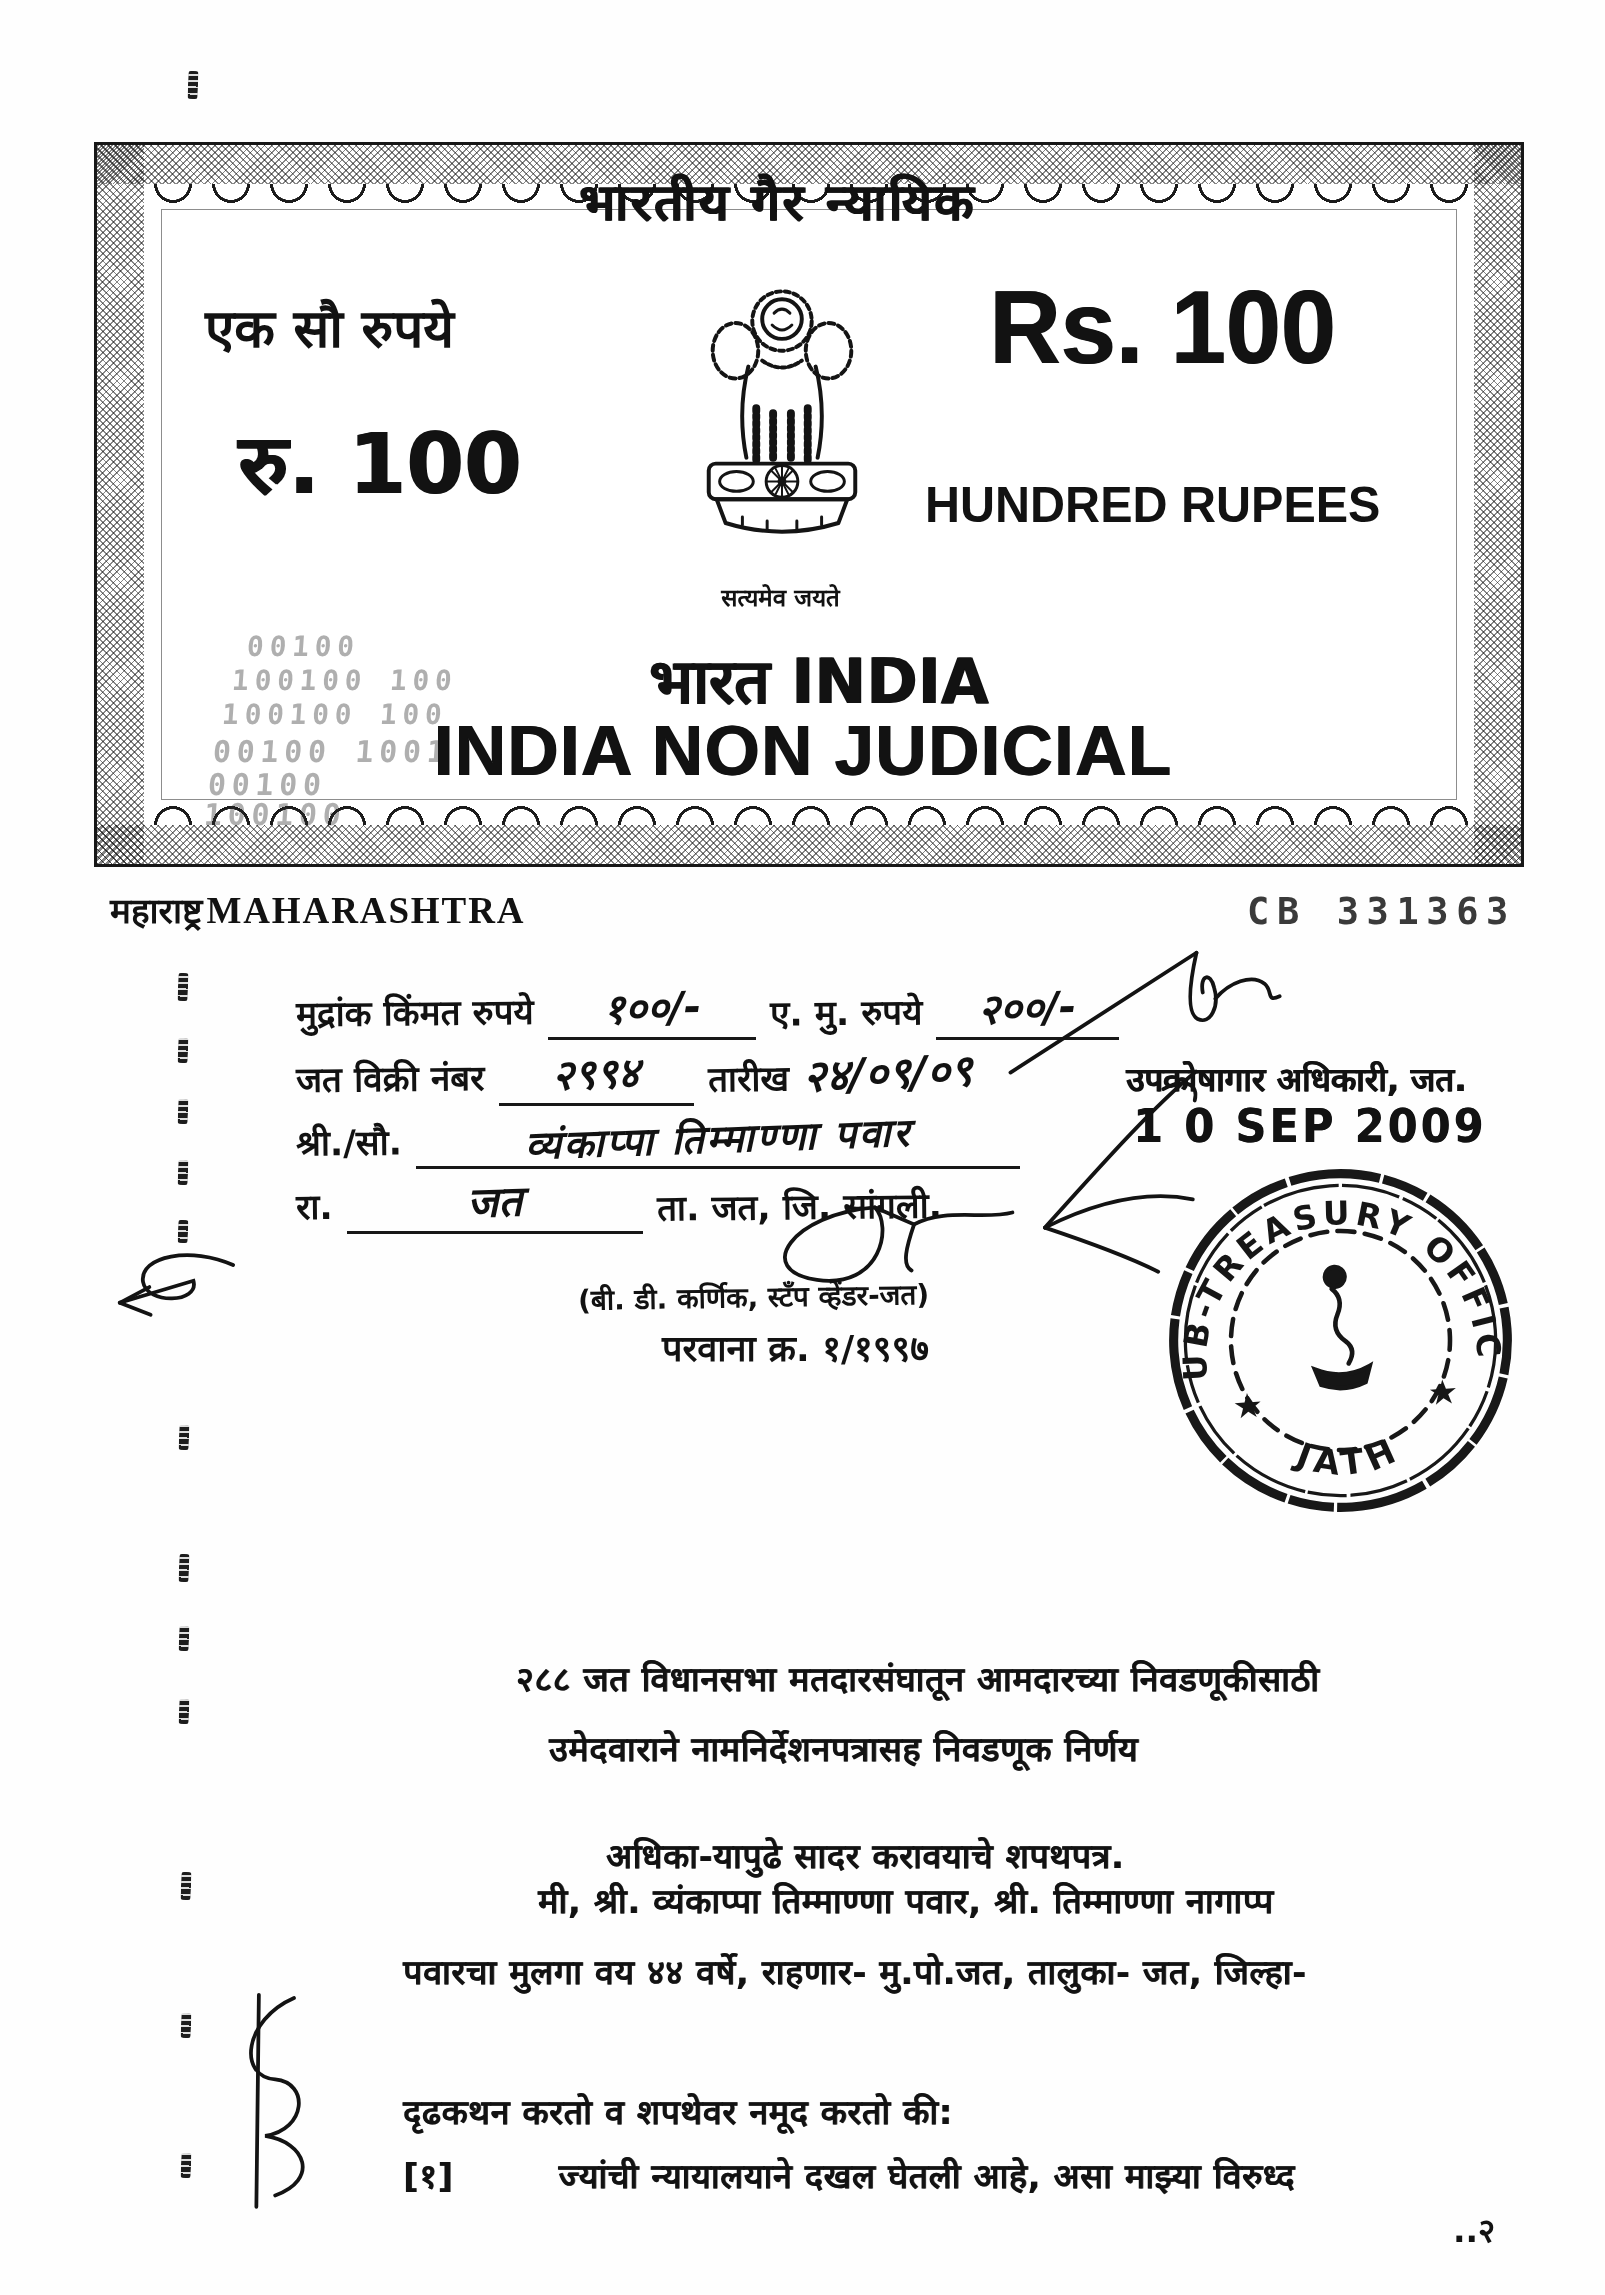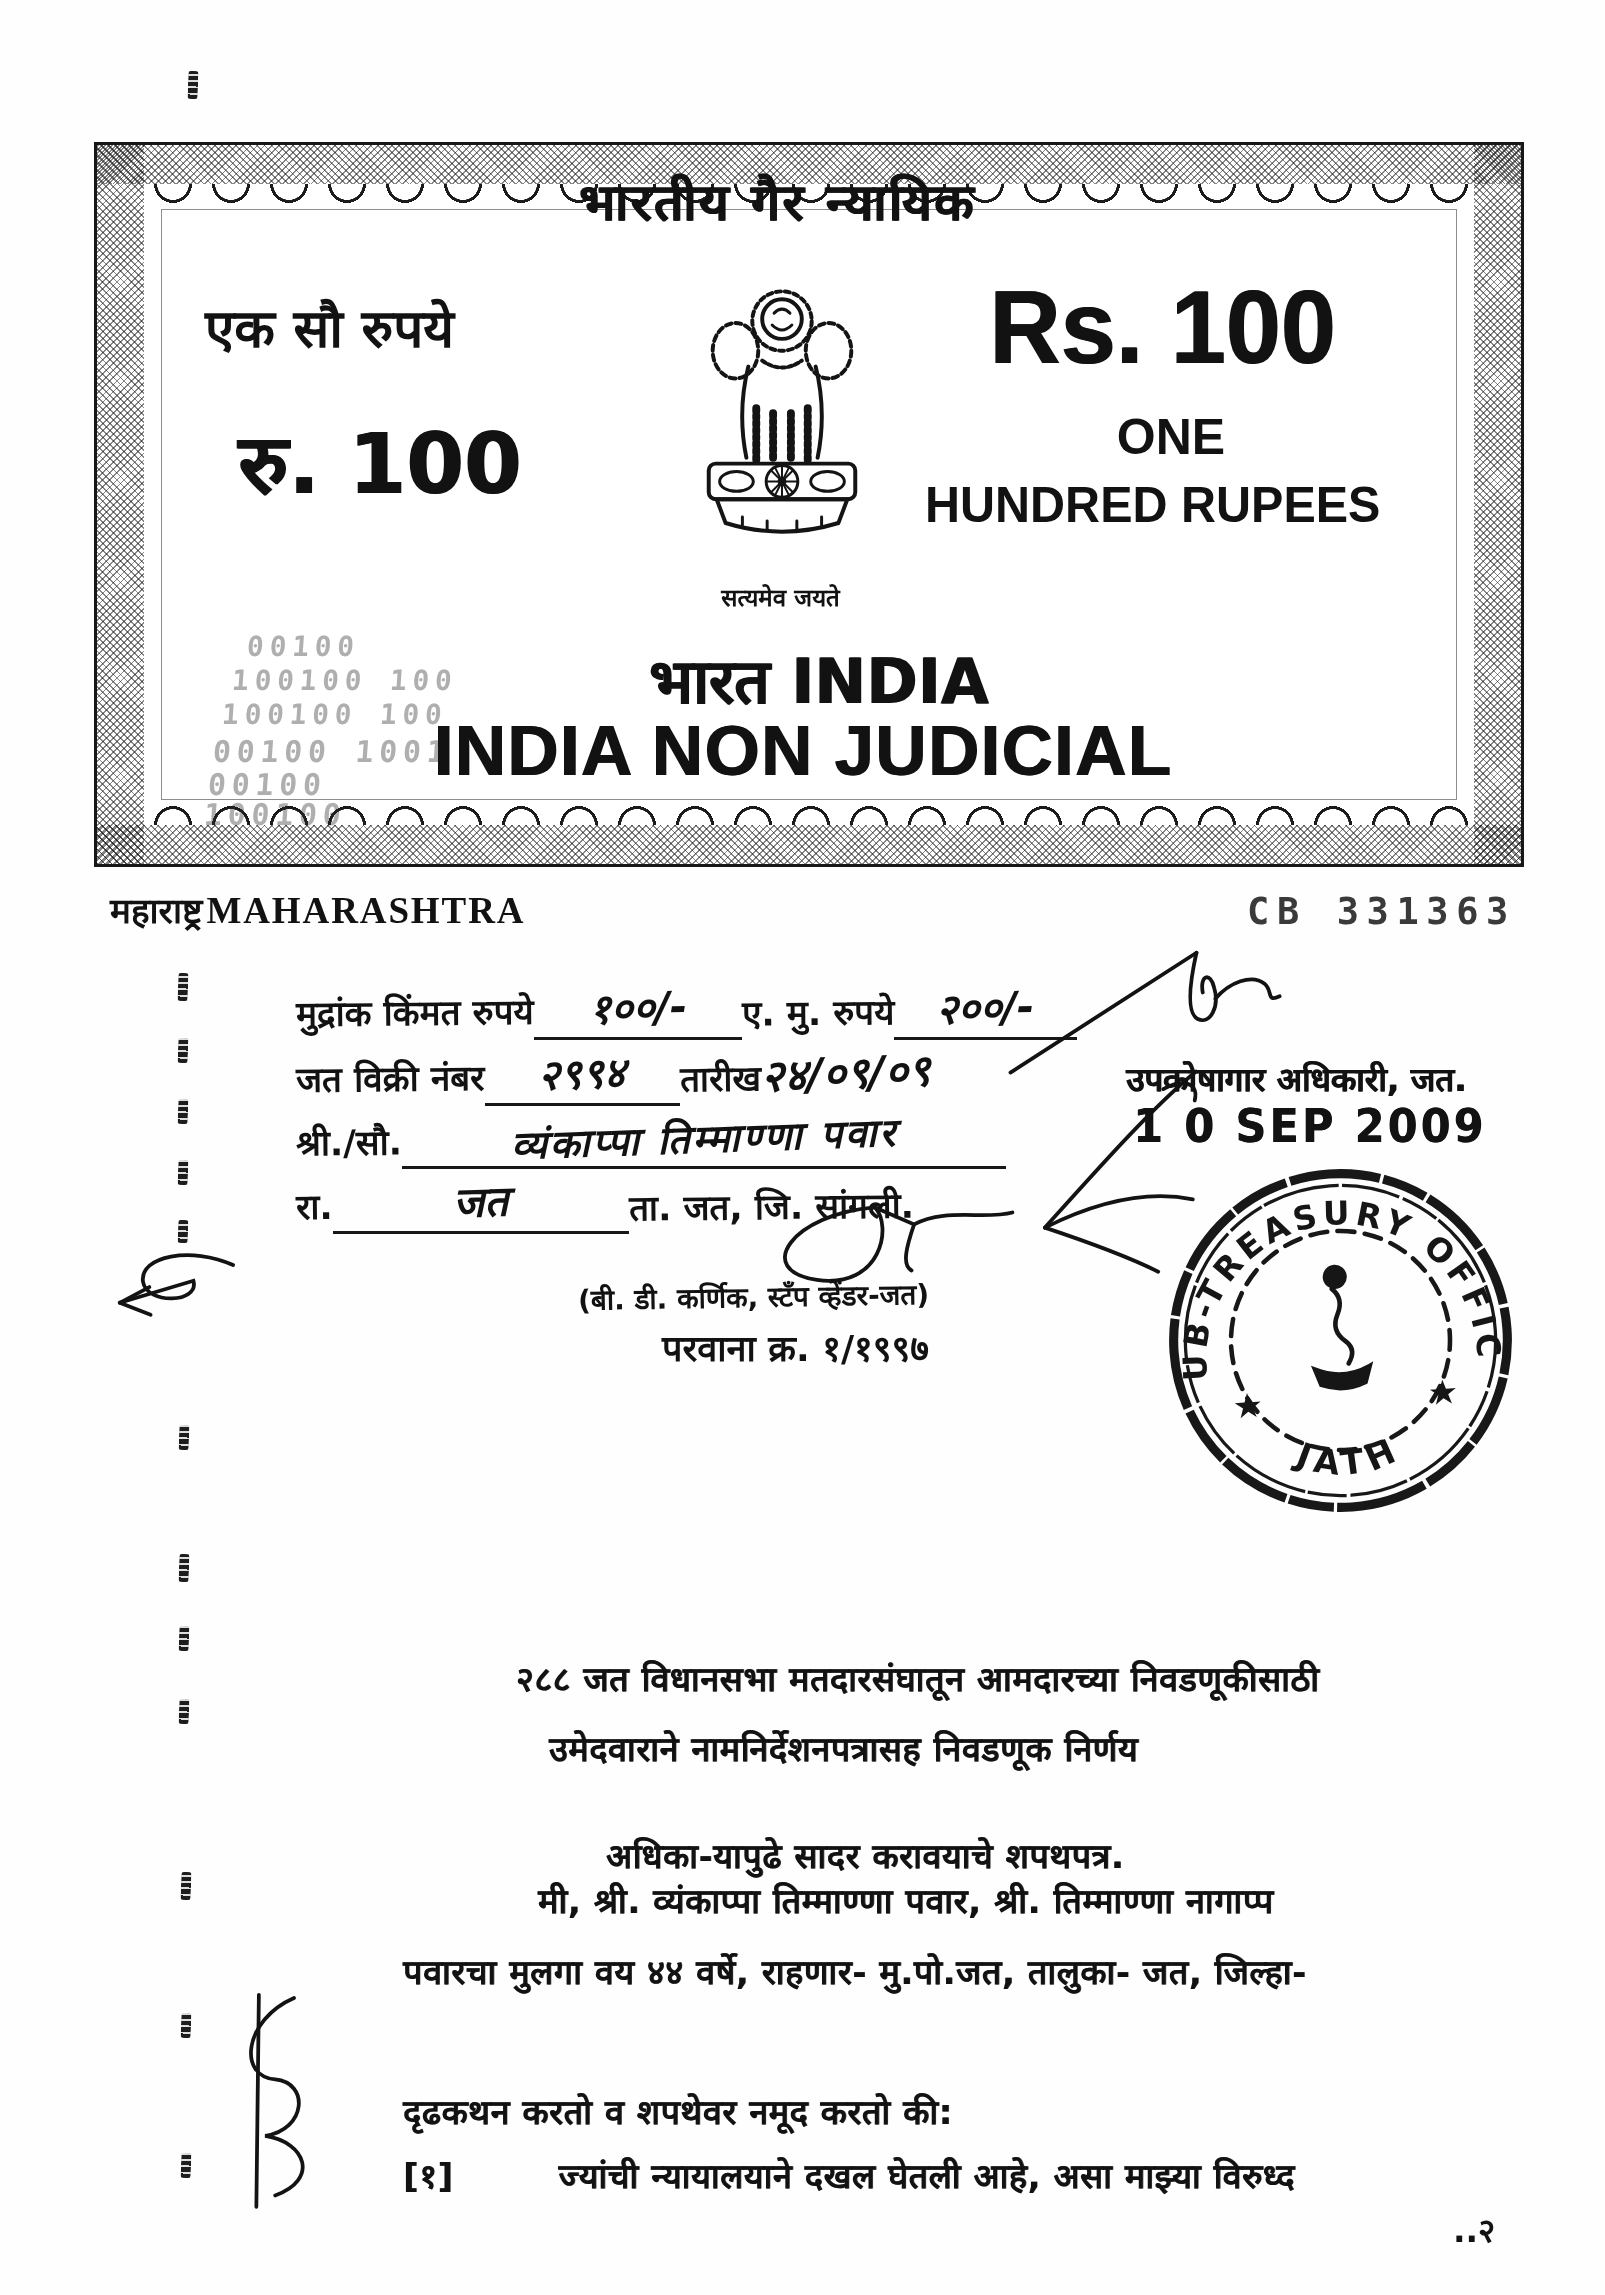--- a/index.html
+++ b/index.html
@@ -43,21 +43,21 @@
       color:rgba(45,45,45,.38);font-weight:700;transform:skewX(-4deg);white-space:nowrap;}
 
   
   .state-row{left:110px;top:886px;display:flex;align-items:baseline;gap:4px;white-space:nowrap;}
   .state-hi{font-size:35px;font-weight:700;}
   .state-en{font-size:37px;font-weight:700;font-family:"Liberation Serif",serif;letter-spacing:1.9px;}
   .serial{left:1247px;top:890px;font-family:"DejaVu Sans Mono",monospace;font-size:37px;font-weight:700;
           letter-spacing:7.6px;color:#3a3a3a;white-space:nowrap;}
 
   
-  .fline{position:absolute;display:flex;align-items:baseline;white-space:nowrap;}
+  .fline{position:absolute;display:flex;align-items:baseline;gap:14px;white-space:nowrap;}
   .slabel{font-size:35px;font-weight:700;transform:rotate(-.6deg);}
   .uline{display:inline-block;border-bottom:3.8px solid #181818;text-align:center;}
   .hand{font-style:italic;font-weight:600;font-size:42px;display:inline-block;transform:rotate(-2deg) translateY(-2.5px);}
   .vendor-line{left:578px;top:1277px;font-size:28px;font-weight:700;transform:rotate(-1deg);white-space:nowrap;}
   .license-line{left:662px;top:1323px;font-size:36px;font-weight:700;white-space:nowrap;}
 
   
   .officer-line{left:1126px;top:1056px;font-size:33px;font-weight:700;white-space:nowrap;text-shadow:0.9px 0 #111;}
   .date-stamp{left:1133px;top:1101px;font-size:43px;font-weight:700;letter-spacing:3.1px;
               transform:scaleY(1.08);white-space:nowrap;text-shadow:0.6px 0 #111;}
@@ -105,21 +105,20 @@
   <span class="wm" style="left:232px;top:664px;">100100 100</span>
   <span class="wm" style="left:222px;top:698px;">100100 100</span>
   <span class="wm" style="left:213px;top:734px;font-size:30px;">00100 1001</span>
   <span class="wm" style="left:208px;top:767px;font-size:30px;">00100</span>
   <span class="wm" style="left:204px;top:797px;font-size:30px;">100100</span>
 
   <div class="abs stamp-title">भारतीय गैर न्यायिक</div>
   <div class="abs denom-words-hi">एक सौ रुपये</div>
   <div class="abs denom-hi">रु. 100</div>
   <div class="abs denom-en">Rs. 100</div>
-  <div class="abs den-en1">ONE</div>
   <div class="abs den-en2">HUNDRED RUPEES</div>
 
   <svg class="abs" style="left:683px;top:269px;" width="198" height="312" viewBox="0 0 200 314">
     <g stroke="#141414" fill="none" stroke-width="4" stroke-linecap="round">
       <circle cx="100" cy="50" r="20"></circle>
       <circle cx="100" cy="52" r="30" stroke-dasharray="5 4"></circle>
       <path d="M92,44 q8,-8 16,0 M90,56 q10,10 20,0" stroke-width="3"></path>
       <ellipse cx="53" cy="82" rx="23" ry="28" stroke-dasharray="6 4"></ellipse>
       <ellipse cx="147" cy="82" rx="23" ry="28" stroke-dasharray="6 4"></ellipse>
       <path d="M66,98 C58,130 58,160 64,190 M134,98 C142,130 142,160 136,190"></path>

